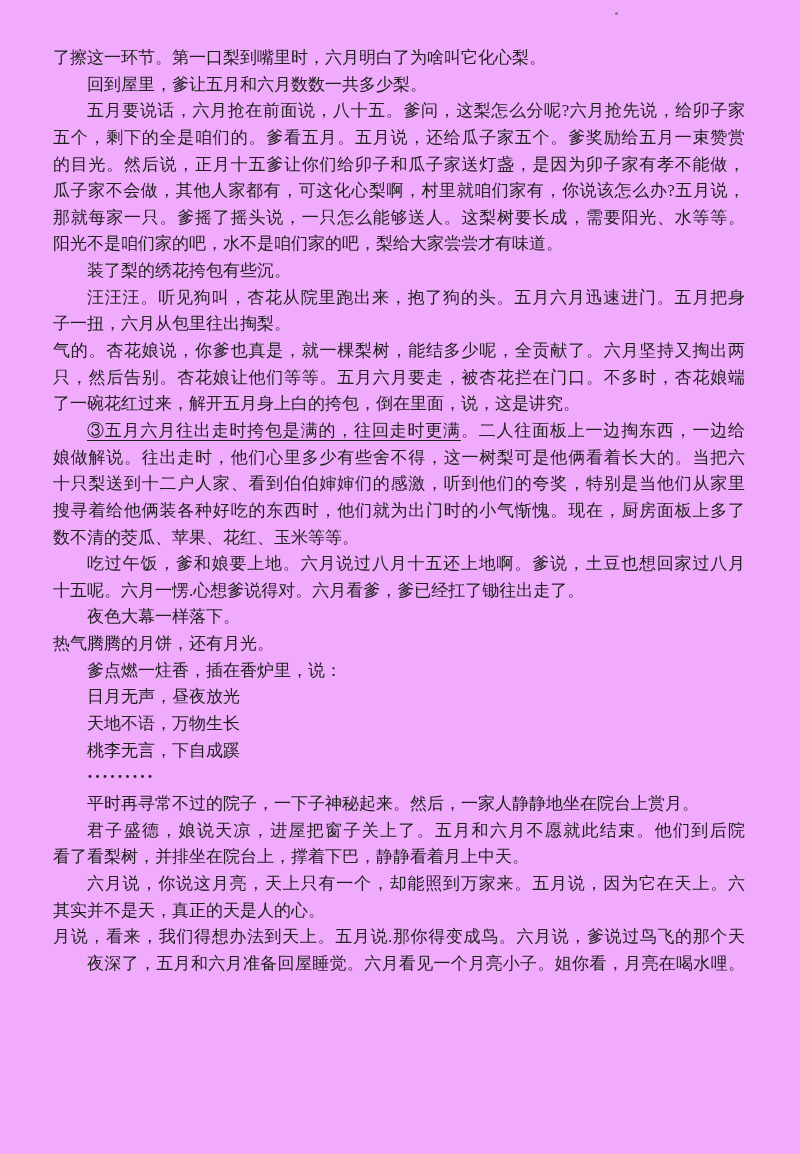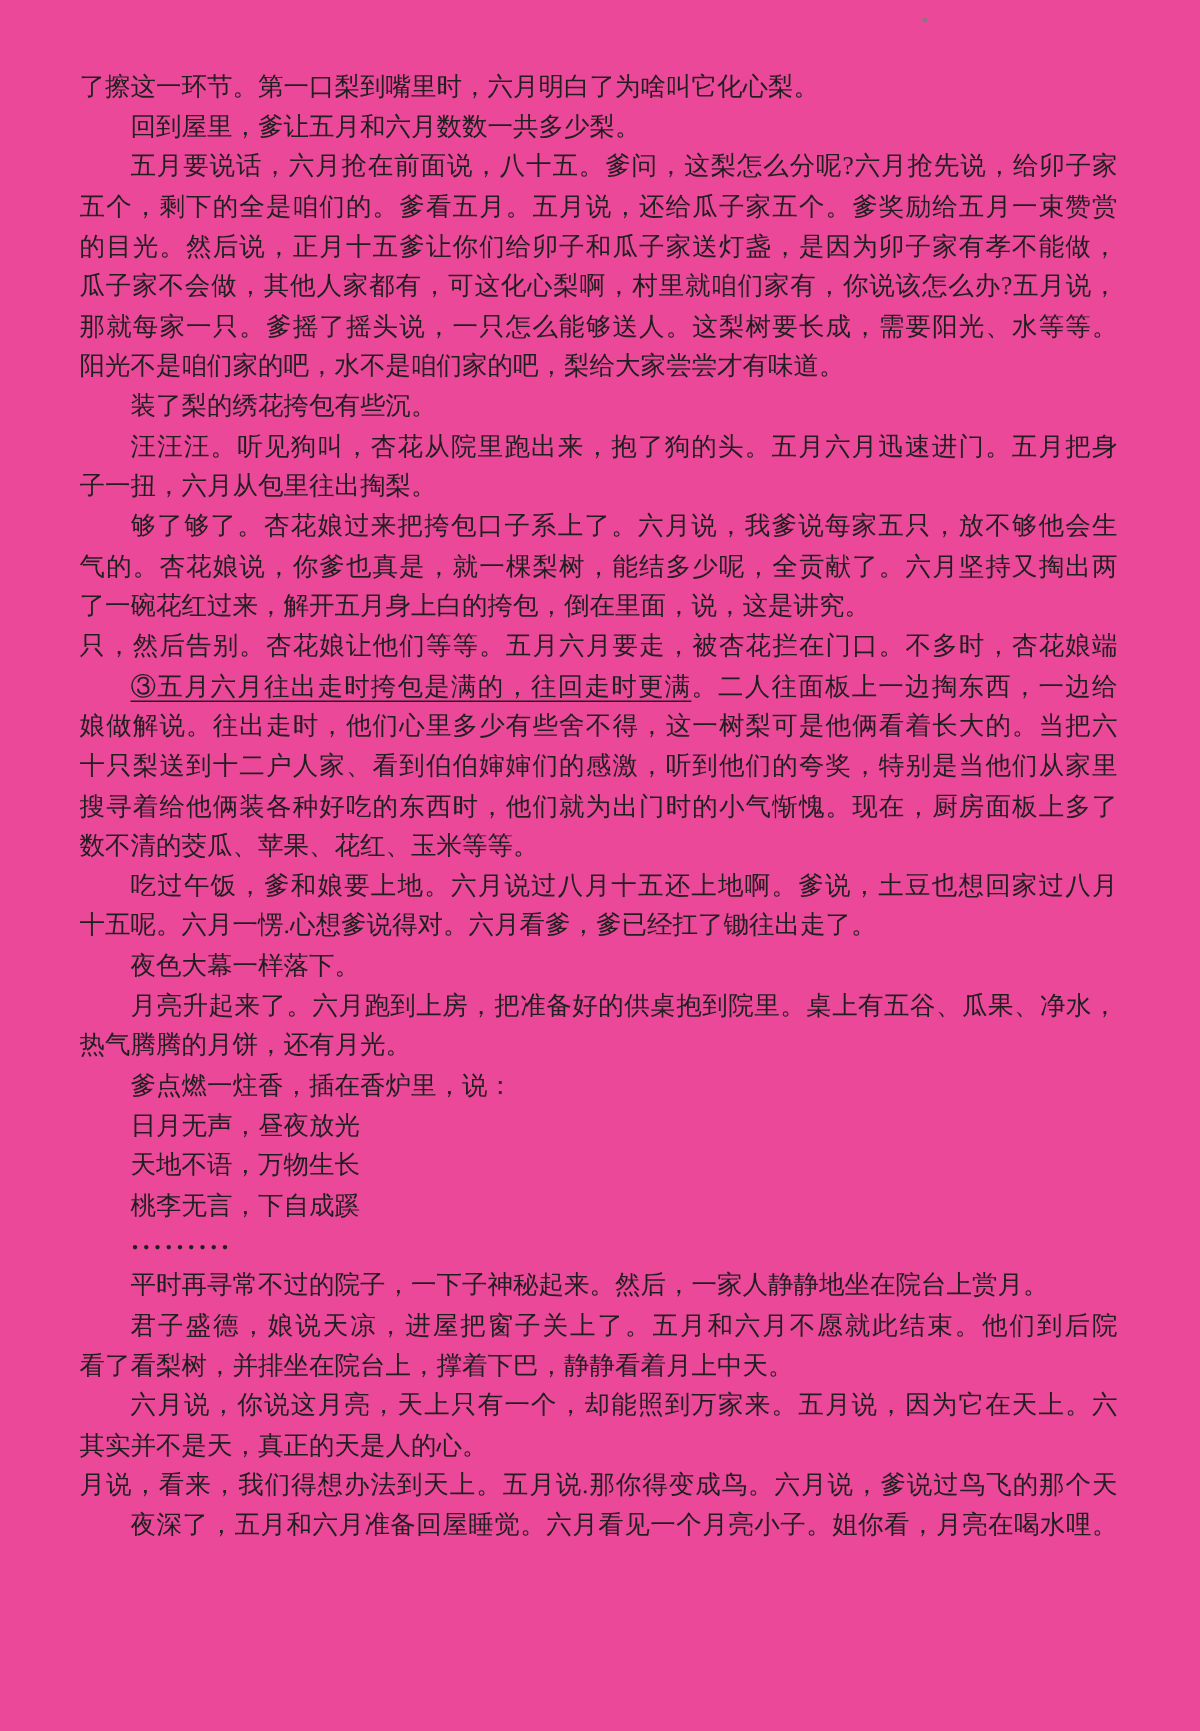--- a/index.html
+++ b/index.html
@@ -10,21 +10,21 @@
   body {
     width: 800px;
     height: 1154px;
     position: relative;
     font-family: "Liberation Serif", "DejaVu Serif", serif;
     overflow: hidden;
   }
   .page {
     position: absolute;
     inset: 0;
-    background: #ec4899;
+    background: #f0abfc;
   }
   .speck {
     position: absolute;
     left: 615px;
     top: 12px;
     width: 3px;
     height: 3px;
     border-radius: 50%;
     background: #7d7d7d;
   }
@@ -72,33 +72,31 @@
       <div class="line indent">回到屋里，爹让五月和六月数数一共多少梨。</div>
       <div class="line indent fill">五月要说话，六月抢在前面说，八十五。爹问，这梨怎么分呢?六月抢先说，给卯子家</div>
       <div class="line fill">五个，剩下的全是咱们的。爹看五月。五月说，还给瓜子家五个。爹奖励给五月一束赞赏</div>
       <div class="line fill">的目光。然后说，正月十五爹让你们给卯子和瓜子家送灯盏，是因为卯子家有孝不能做，</div>
       <div class="line fill">瓜子家不会做，其他人家都有，可这化心梨啊，村里就咱们家有，你说该怎么办?五月说，</div>
       <div class="line fill">那就每家一只。爹摇了摇头说，一只怎么能够送人。这梨树要长成，需要阳光、水等等。</div>
       <div class="line">阳光不是咱们家的吧，水不是咱们家的吧，梨给大家尝尝才有味道。</div>
       <div class="line indent">装了梨的绣花挎包有些沉。</div>
       <div class="line indent fill">汪汪汪。听见狗叫，杏花从院里跑出来，抱了狗的头。五月六月迅速进门。五月把身</div>
       <div class="line">子一扭，六月从包里往出掏梨。</div>
-      <div class="line indent fill">够了够了。杏花娘过来把挎包口子系上了。六月说，我爹说每家五只，放不够他会生</div>
       <div class="line fill">气的。杏花娘说，你爹也真是，就一棵梨树，能结多少呢，全贡献了。六月坚持又掏出两</div>
+      <div class="line fill">只，然后告别。杏花娘让他们等等。五月六月要走，被杏花拦在门口。不多时，杏花娘端</div>
       <div class="line">了一碗花红过来，解开五月身上白的挎包，倒在里面，说，这是讲究。</div>
-      <div class="line fill">只，然后告别。杏花娘让他们等等。五月六月要走，被杏花拦在门口。不多时，杏花娘端</div>
       <div class="line indent fill"><span class="underline">③五月六月往出走时挎包是满的，往回走时更满</span><span>。二人往面板上一边掏东西，一边给</span></div>
       <div class="line fill">娘做解说。往出走时，他们心里多少有些舍不得，这一树梨可是他俩看着长大的。当把六</div>
       <div class="line fill">十只梨送到十二户人家、看到伯伯婶婶们的感激，听到他们的夸奖，特别是当他们从家里</div>
       <div class="line fill">搜寻着给他俩装各种好吃的东西时，他们就为出门时的小气惭愧。现在，厨房面板上多了</div>
       <div class="line">数不清的茭瓜、苹果、花红、玉米等等。</div>
       <div class="line indent fill">吃过午饭，爹和娘要上地。六月说过八月十五还上地啊。爹说，土豆也想回家过八月</div>
       <div class="line">十五呢。六月一愣.心想爹说得对。六月看爹，爹已经扛了锄往出走了。</div>
       <div class="line indent">夜色大幕一样落下。</div>
-      <div class="line indent fill">月亮升起来了。六月跑到上房，把准备好的供桌抱到院里。桌上有五谷、瓜果、净水，</div>
       <div class="line">热气腾腾的月饼，还有月光。</div>
       <div class="line indent">爹点燃一炷香，插在香炉里，说：</div>
       <div class="line indent">日月无声，昼夜放光</div>
       <div class="line indent">天地不语，万物生长</div>
       <div class="line indent">桃李无言，下自成蹊</div>
       <div class="line indent dots">·········</div>
       <div class="line indent">平时再寻常不过的院子，一下子神秘起来。然后，一家人静静地坐在院台上赏月。</div>
       <div class="line indent fill">君子盛德，娘说天凉，进屋把窗子关上了。五月和六月不愿就此结束。他们到后院</div>
       <div class="line">看了看梨树，并排坐在院台上，撑着下巴，静静看着月上中天。</div>
       <div class="line indent fill">六月说，你说这月亮，天上只有一个，却能照到万家来。五月说，因为它在天上。六</div>

